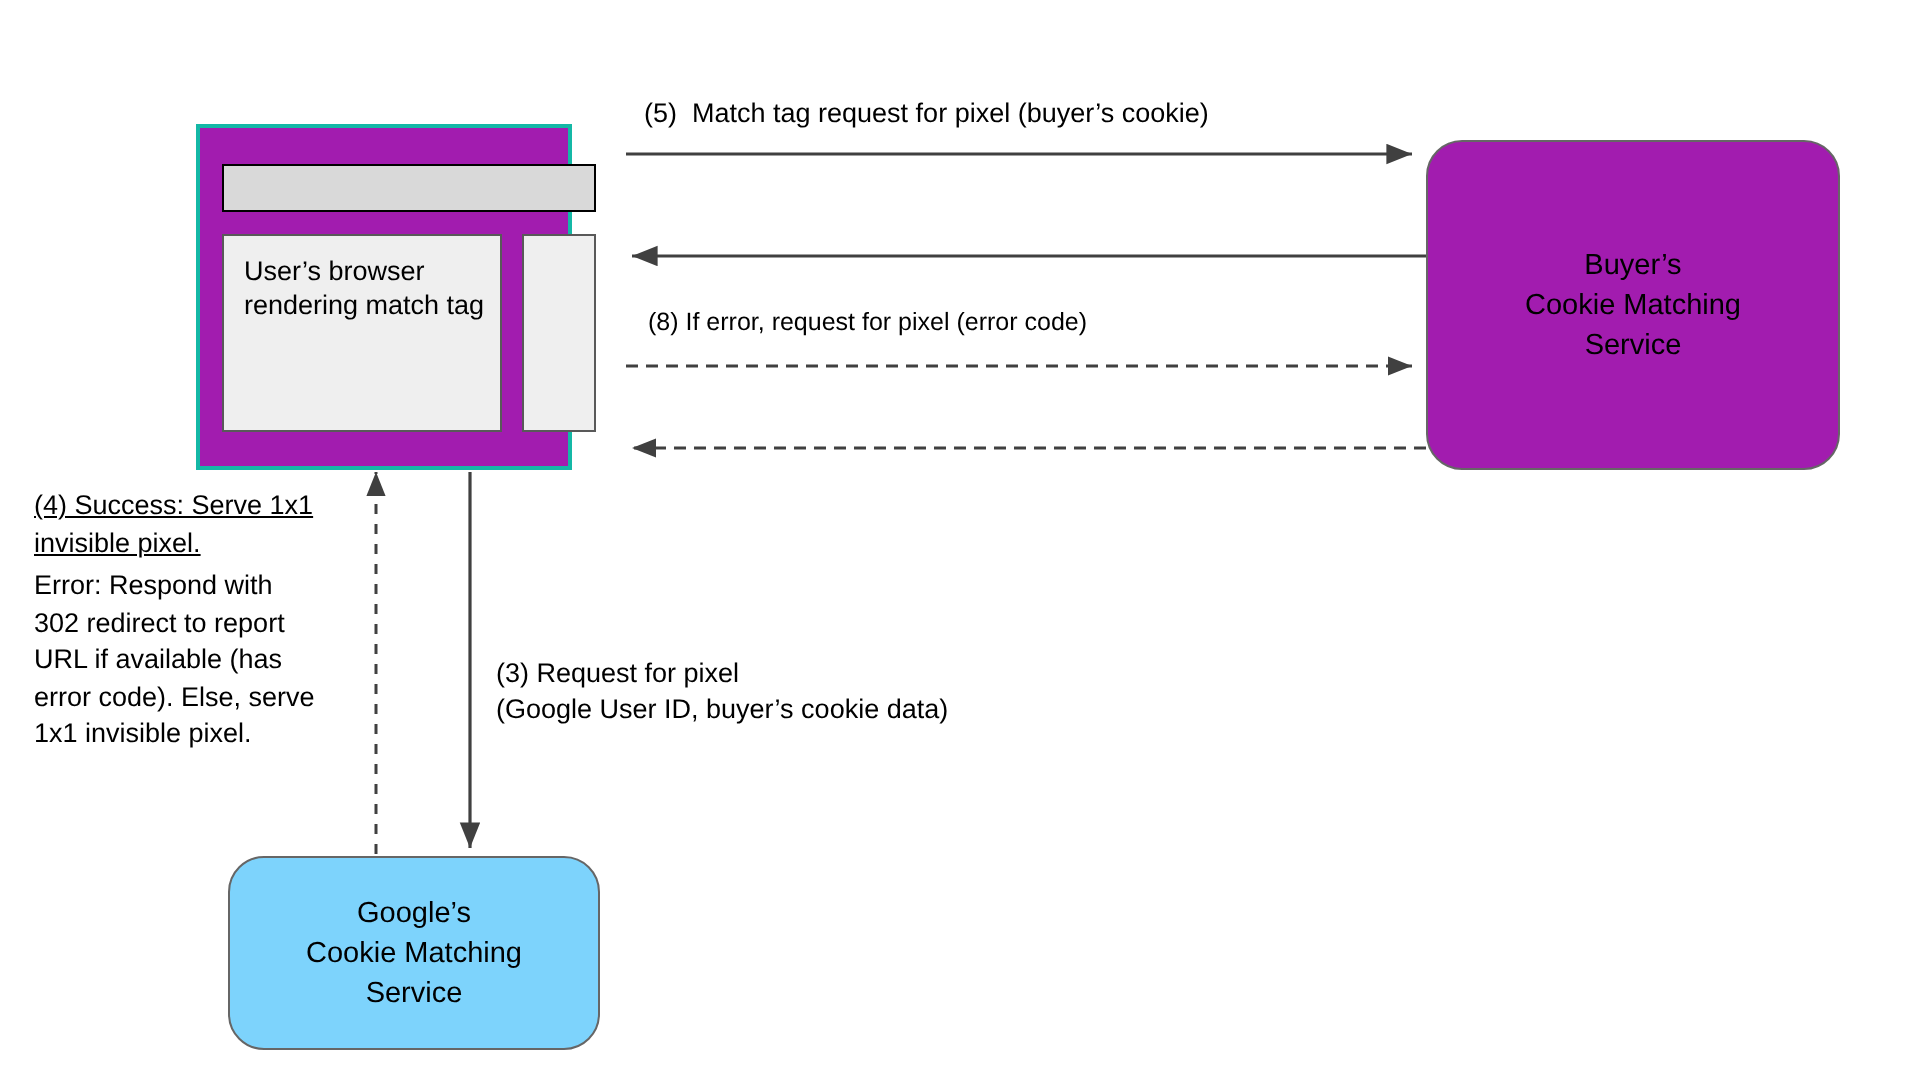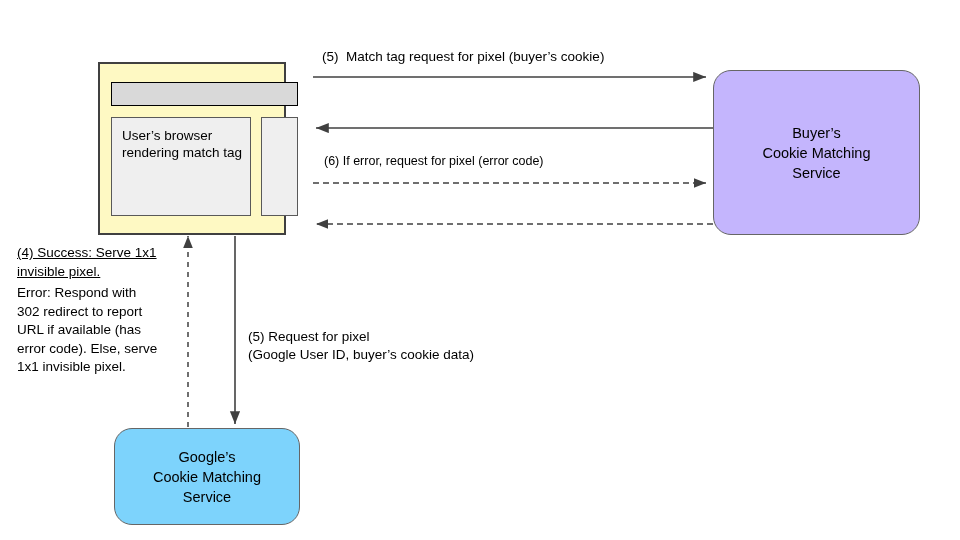--- a/index.html
+++ b/index.html
@@ -29,22 +29,22 @@
     pointer-events: none;
   }
 
   
   .browser-window {
     position: absolute;
     left: 98px;
     top: 62px;
     width: 188px;
     height: 173px;
-    background: #fef9c3;
-    border: 2px solid #404040;
+    background: #a21caf;
+    border: 2px solid #14b8a6;
     box-sizing: border-box;
   }
   .browser-addressbar {
     position: absolute;
     left: 11px;
     top: 18px;
     width: 187px;
     height: 24px;
     background: #d9d9d9;
     border: 1px solid #000000;
@@ -88,21 +88,21 @@
     font-size: 14.5px;
     line-height: 20px;
     color: #000;
     white-space: pre-line;
   }
   #buyer-service {
     left: 713px;
     top: 70px;
     width: 207px;
     height: 165px;
-    background: #c4b5fd;
+    background: #a21caf;
   }
   #google-service {
     left: 114px;
     top: 428px;
     width: 186px;
     height: 97px;
     background: #7dd3fc;
   }
 
   
@@ -173,24 +173,24 @@
 Cookie Matching
 Service</div>
 
   <div class="service-box" id="google-service">Google’s
 Cookie Matching
 Service</div>
 
   <div class="flow-label" style="left:322px; top:48px;">(5)  Match tag request for pixel (buyer’s cookie)</div>
 
 
-  <div class="flow-label small" style="left:324px; top:153px;">(6) If error, request for pixel (error code)</div>
-
-
-  <div class="flow-label" style="left:248px; top:328px; white-space:pre-line;">(5)  Request for pixel
+  <div class="flow-label small" style="left:324px; top:153px;">(8) If error, request for pixel (error code)</div>
+
+
+  <div class="flow-label" style="left:248px; top:328px; white-space:pre-line;">(3)  Request for pixel
 (Google User ID, buyer’s cookie data)</div>
 
   <div class="note-block" style="left:17px; top:244px;text-decoration:underline;">(4) Success: Serve 1x1
 invisible pixel.</div>
 
   <div class="note-block" style="left:17px; top:284px;">Error: Respond with
 302 redirect to report
 URL if available (has
 error code). Else, serve
 1x1 invisible pixel.</div>

